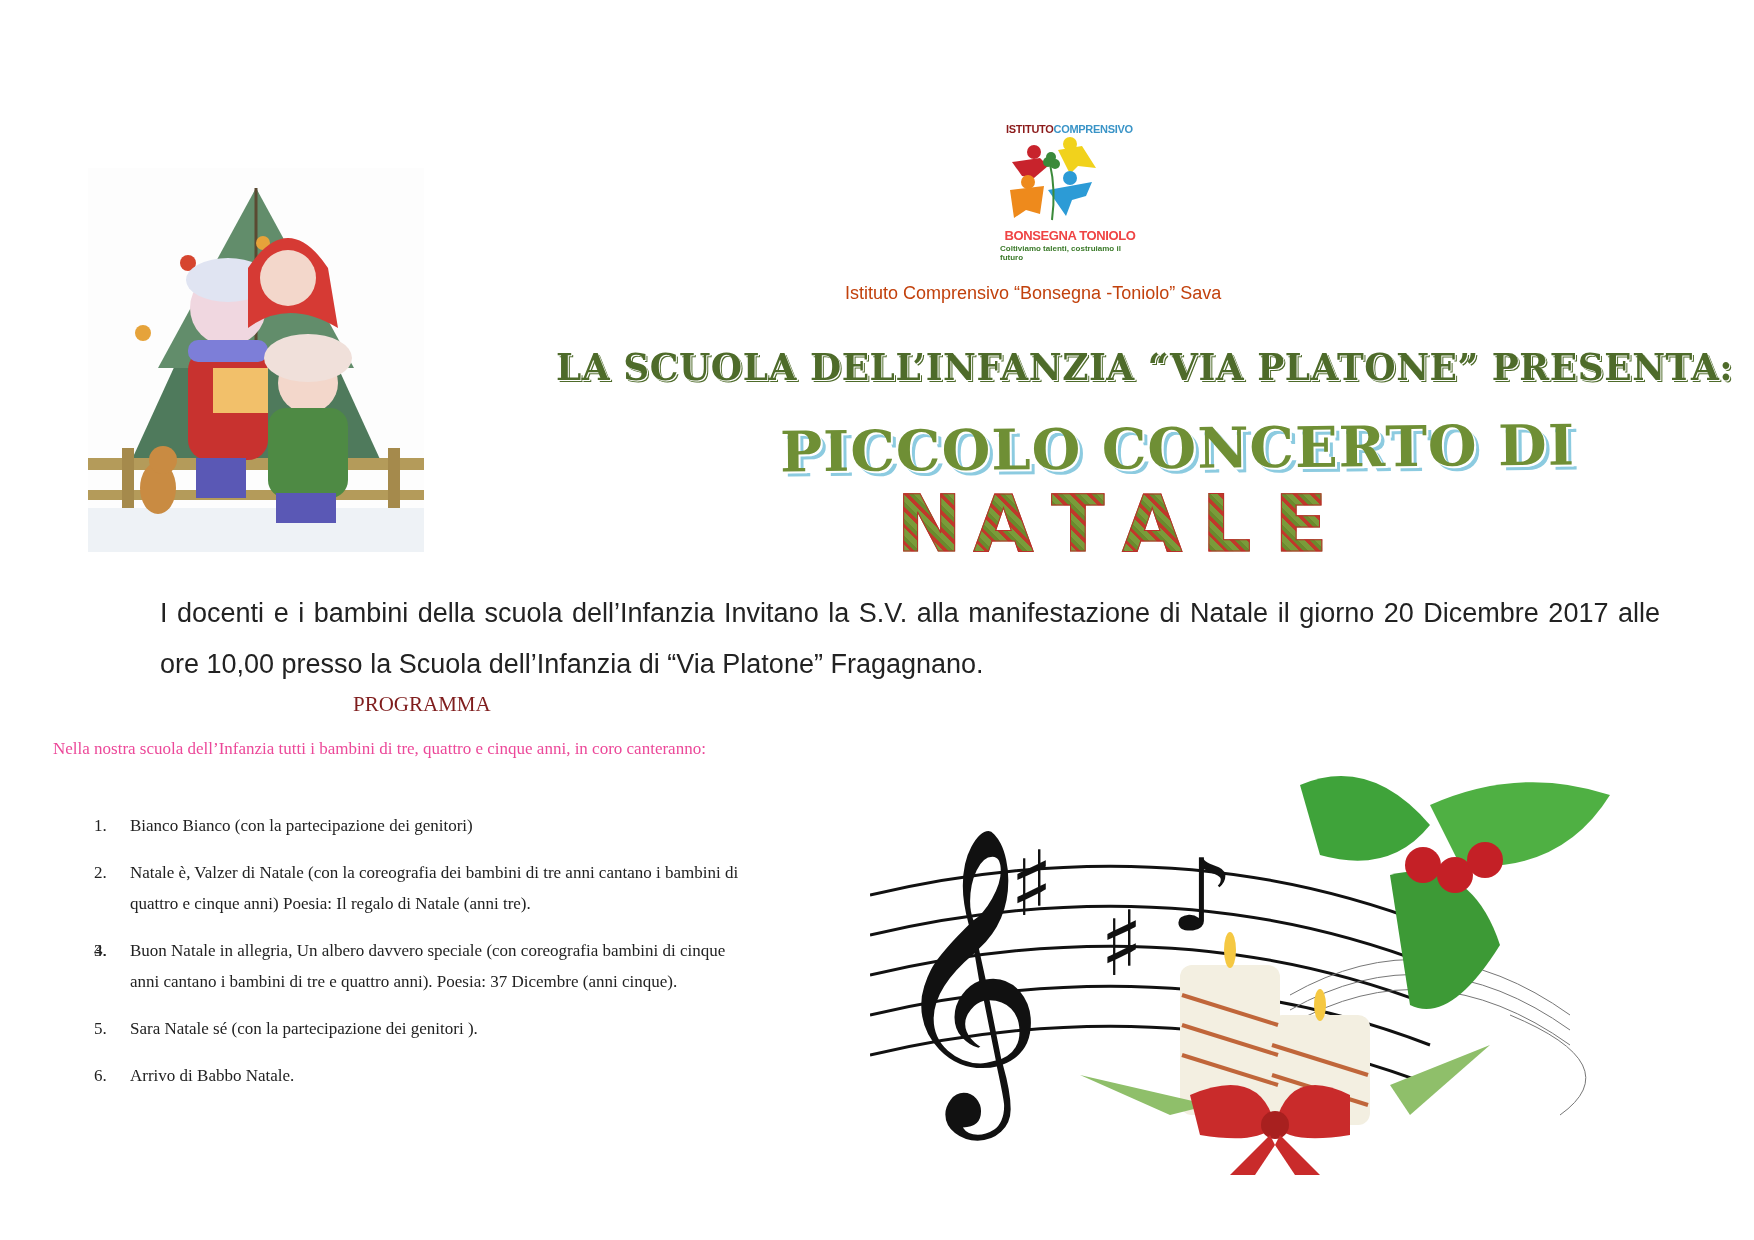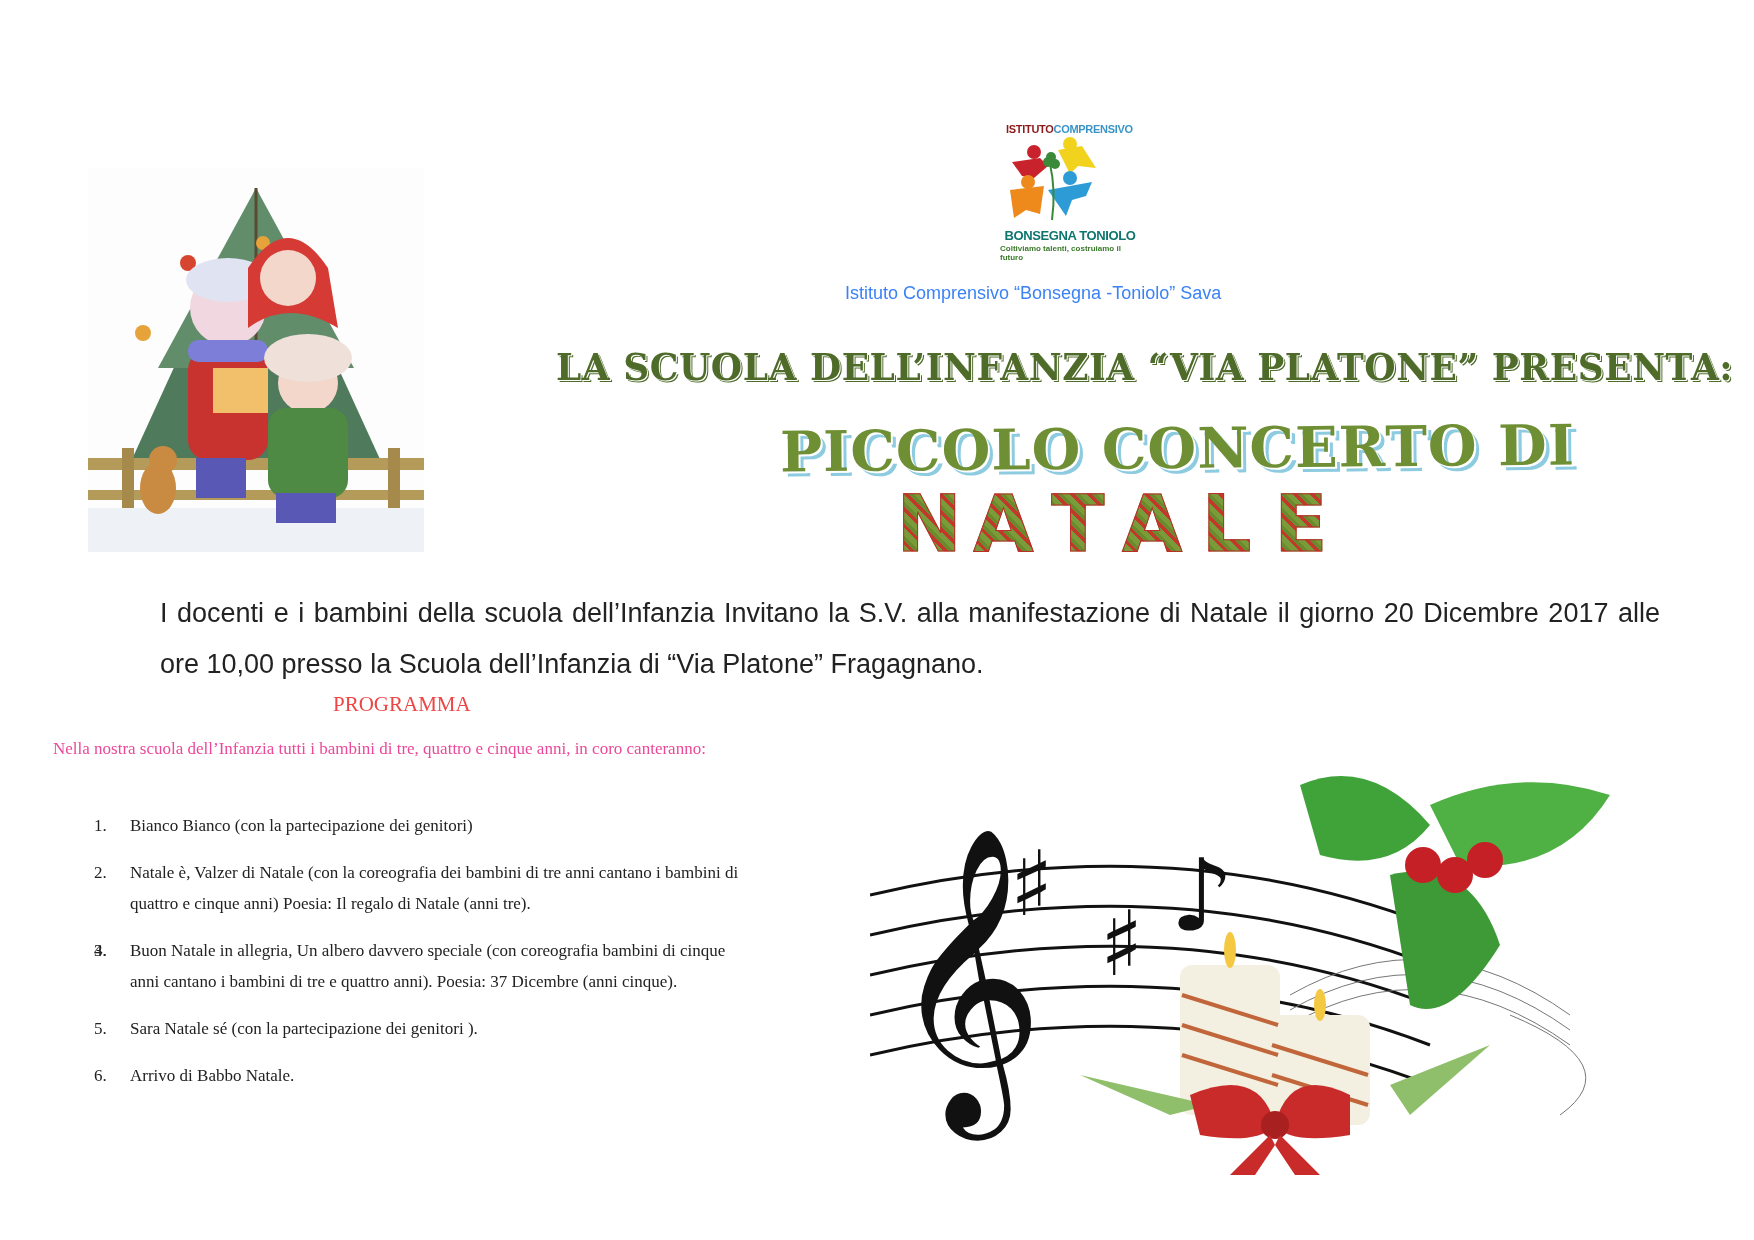--- a/index.html
+++ b/index.html
@@ -5,40 +5,40 @@
   html, body { margin:0; padding:0; background:#ffffff; }
   body { width:1754px; height:1240px; position:relative; overflow:hidden; font-family:"Liberation Serif", serif; color:#222; }
   .abs { position:absolute; }
 
   
   #tree-img { left:88px; top:168px; width:336px; height:384px; background:#fdfdfd; }
   
   #logo { left:1000px; top:120px; width:140px; height:140px; }
   #logo .logo-top { position:absolute; left:6px; top:3px; font:bold 11px "Liberation Sans", sans-serif; color:#8b1a1a; letter-spacing:-0.3px; }
   #logo .logo-top span { color:#3a94c7; }
-  #logo .logo-name { position:absolute; left:0; top:108px; width:140px; text-align:center; font:bold 13px "Liberation Sans", sans-serif; color:#0f766e; letter-spacing:-0.4px; }
+  #logo .logo-name { position:absolute; left:0; top:108px; width:140px; text-align:center; font:bold 13px "Liberation Sans", sans-serif; color:#ef4444; letter-spacing:-0.4px; }
   #logo .logo-motto { position:absolute; left:0; top:124px; width:140px; text-align:left; font:bold 8px "Liberation Sans", sans-serif; color:#3b7a2a; }
 
-  #institute { left:845px; top:283px; font:18px "Liberation Sans", sans-serif; color:#3b82f6; white-space:nowrap; }
+  #institute { left:845px; top:283px; font:18px "Liberation Sans", sans-serif; color:#c2410c; white-space:nowrap; }
 
   #presenta { left:556px; top:345px; font:bold 36px "DejaVu Serif", serif; color:#4e6b2a; letter-spacing:0.5px; white-space:nowrap;
               text-shadow: 1px 1px 0 #ffffff, 2px 2px 0 #4e6b2a; transform:scaleY(1.05); }
 
   #concerto { left:780px; top:415px; font:bold 56px "DejaVu Serif", serif; color:#6f8f35; white-space:nowrap; letter-spacing:1px;
               text-shadow: 2px 2px 0 #ffffff, 5px 5px 0 #8ccbe0; transform:rotate(-0.5deg); }
 
   #natale { left:895px; top:488px; width:440px; height:72px; display:flex; gap:6px; }
   #natale .letter { flex:1; font:900 78px "DejaVu Sans", sans-serif; line-height:72px; text-align:center;
                     color:#c0392b; background: repeating-linear-gradient(45deg,#7a9b3a 0 5px,#c0392b 5px 8px,#6a8a2d 8px 12px);
                     -webkit-background-clip:text; background-clip:text; -webkit-text-fill-color:transparent;
                     -webkit-text-stroke:1px #b8302a; }
 
   #invite { left:120px; top:588px; width:1500px; font:27px "Liberation Sans", sans-serif; line-height:51px; color:#222; text-align:justify;margin-left:40px; }
 
-  #programma-title { left:333px; top:692px; font:21px "Liberation Serif", serif; color:#ef4444; }
+  #programma-title { left:353px; top:692px; font:21px "Liberation Serif", serif; color:#7f1d1d; }
 
   #intro { left:53px; top:732px; width:690px; font:17px "Liberation Serif", serif; line-height:33px; color:#ec4899; }
 
   #program-list { left:94px; top:810px; width:660px; list-style:none; margin:0; padding:0; font:17px "Liberation Serif", serif; color:#222; }
   #program-list li { position:relative; padding-left:36px; line-height:31px; margin-bottom:16px; }
   #program-list li .num { position:absolute; left:0; top:0; }
 
   
   #music-img { left:870px; top:765px; width:750px; height:410px; }
 </style>

